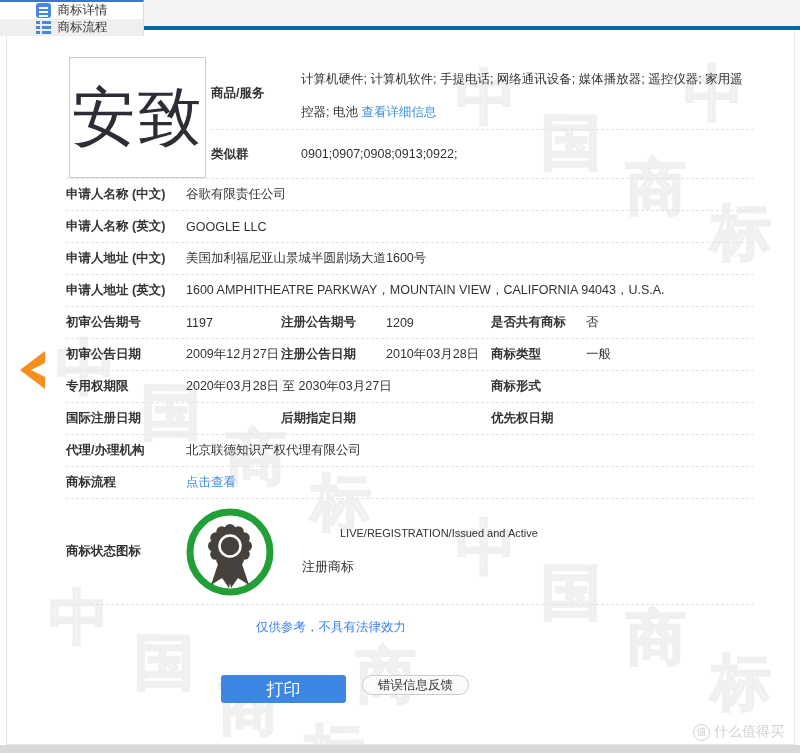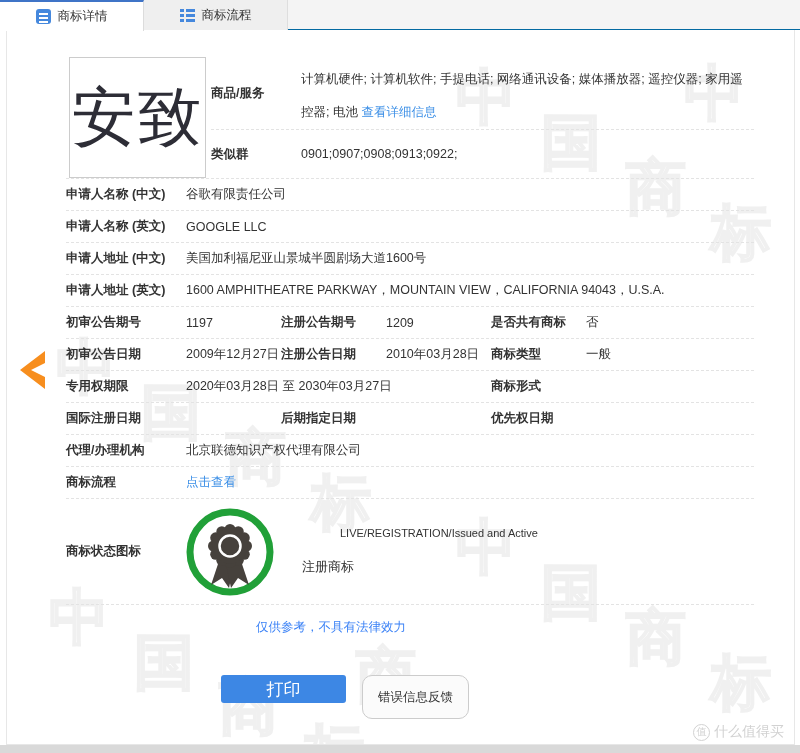--- a/index.html
+++ b/index.html
@@ -5,21 +5,21 @@
   * { box-sizing: border-box; margin: 0; padding: 0; }
   html,body { width:800px; height:753px; }
   body {
     font-family: "Liberation Sans", "DejaVu Sans", sans-serif;
     font-size: 12.5px; color:#333; background:#fff; overflow:hidden;
   }
   .page { position:relative; width:800px; height:753px; background:#fff; }
 
   
   .tabbar { position:absolute; left:0; top:0; width:800px; height:30px;
-    background:#f4f4f4; border-bottom:1px solid #0369a1; display:flex; z-index:3; }
+    background:#f4f4f4; border-bottom:4px solid #0369a1; display:flex; z-index:3;flex-direction:column; }
   .tab { width:144px; height:30px; display:flex; align-items:center; justify-content:center;
     gap:7px; background:#efefef; border-right:1px solid #dedede; cursor:pointer; color:#333; }
   .tab.active { background:#fff; border-top:2px solid #3f74c7; height:31px; border-right:1px solid #dcdcdc; }
   .ic-doc { width:15px; height:15px; border-radius:3px; background:#4588dd; position:relative; flex:0 0 auto; }
   .ic-doc::before { content:""; position:absolute; left:3px; right:3px; top:3.5px; height:2px;
     background:#fff; box-shadow:0 4px 0 #fff, 0 8px 0 #fff; }
   .ic-list { width:15px; height:13px; flex:0 0 auto;
     background-image:linear-gradient(#4588dd,#4588dd),linear-gradient(#4588dd,#4588dd),
       linear-gradient(#4588dd,#4588dd),linear-gradient(#4588dd,#4588dd),
       linear-gradient(#4588dd,#4588dd),linear-gradient(#4588dd,#4588dd);
@@ -68,21 +68,21 @@
   .badge { width:88px; height:88px; flex:0 0 auto; }
   .status-text { margin-left:28px; }
   .status-text .line1 { color:#333; margin-bottom:19px; font-size:11px;margin-left:38px; }
   .status-text .line2 { color:#333; font-size:13px; }
 
   .note { margin-top:14px; margin-left:190px; color:#3b82f6; height:16px; }
 
   .btn-row { margin-top:40px; margin-left:155px; display:flex; gap:16px; }
   .btn-primary { width:125px; height:28px; background:#3d87e4; color:#fff; border:none;
     border-radius:3px; font-size:17px; cursor:pointer; font-family:inherit; }
-  .btn-secondary { width:107px; height:44px; background:#fbfbfb; color:#333;
+  .btn-secondary { width:107px; height:20px; background:#fbfbfb; color:#333;
     border:1px solid #ccc; border-radius:10px; font-size:12.5px; cursor:pointer; font-family:inherit; }
 
   
   .prev-arrow { position:absolute; left:13px; top:348px; width:32px; height:44px; cursor:pointer; z-index:4; }
   .bottom-strip { position:absolute; left:0; right:0; bottom:0; height:8px; background:#d9d9d9; z-index:2; }
   .site-mark { position:absolute; right:16px; bottom:12px; z-index:4; color:#d2d2d2;
     font-size:14px; display:flex; align-items:center; gap:4px; }
   .site-mark .circ { width:17px; height:17px; border:1px solid #d2d2d2; border-radius:50%;
     display:inline-flex; align-items:center; justify-content:center; font-size:10px; }
 </style>

